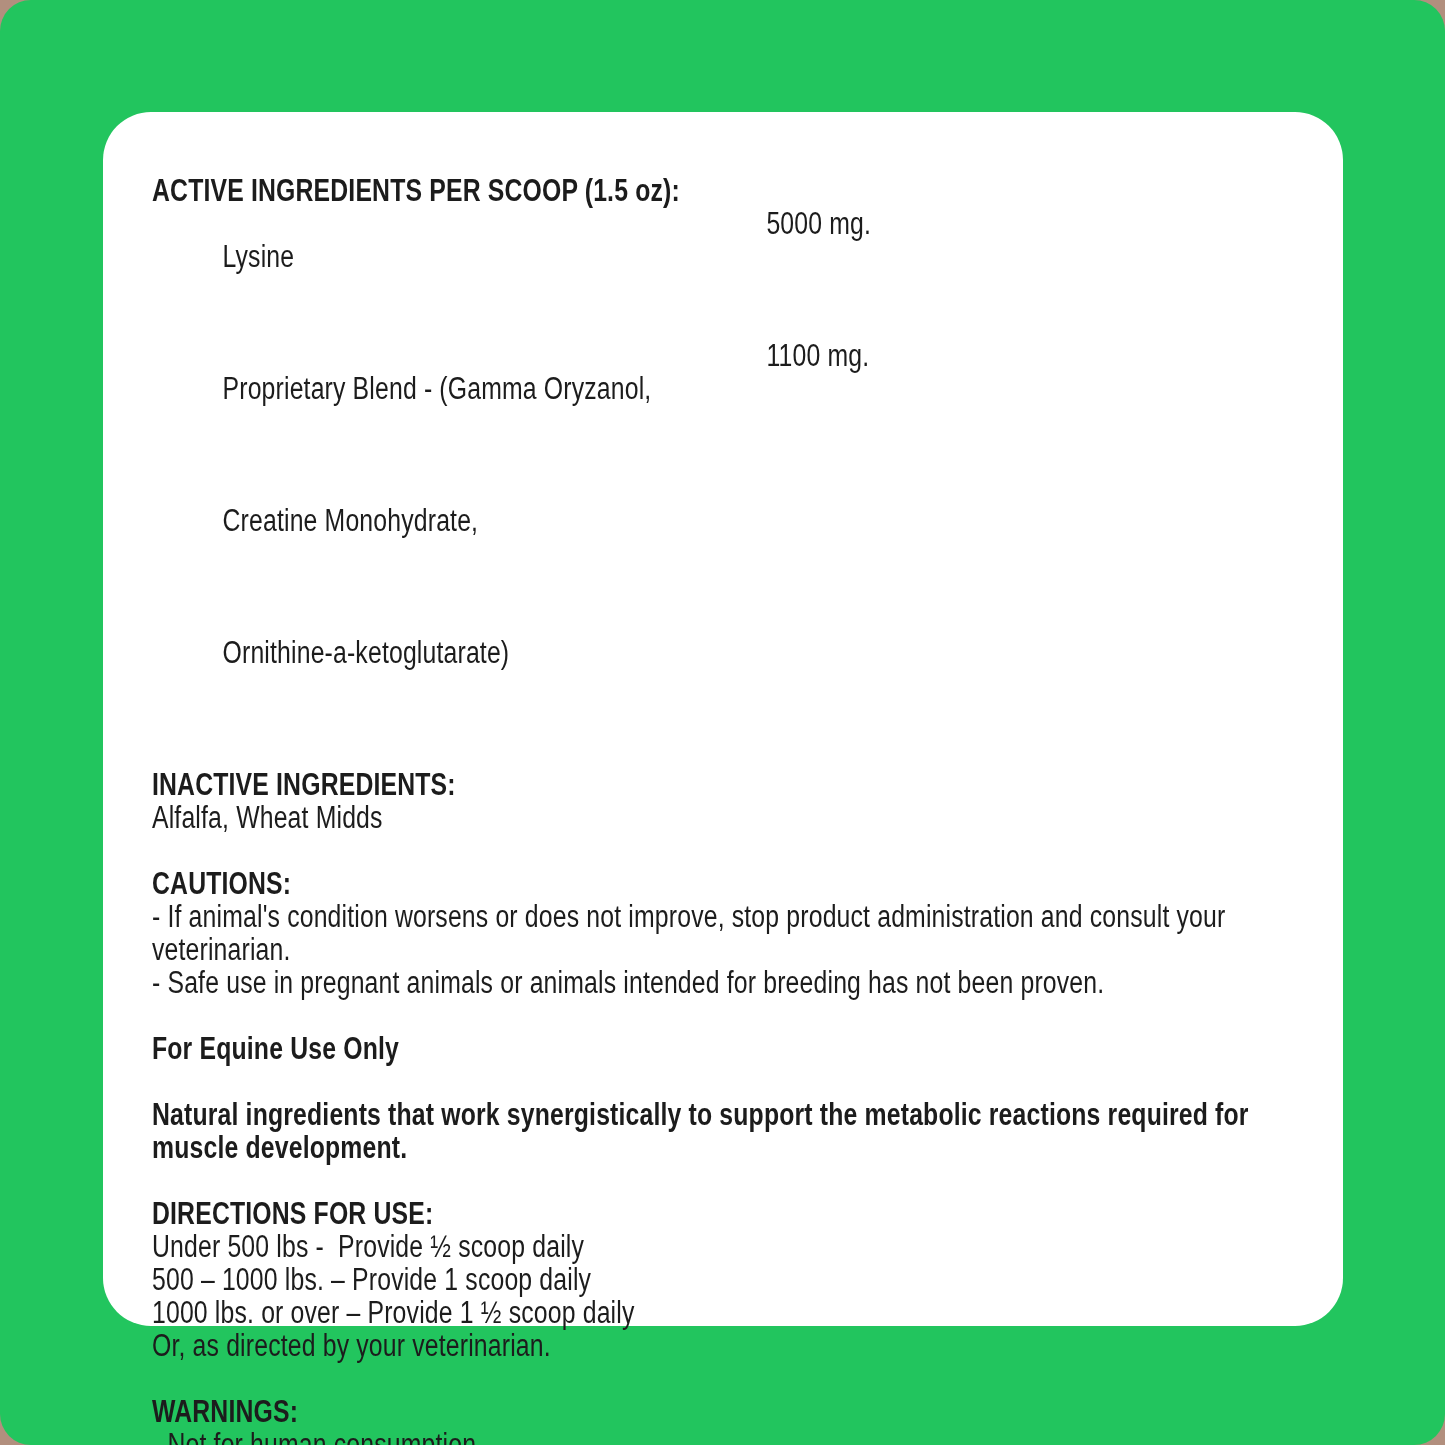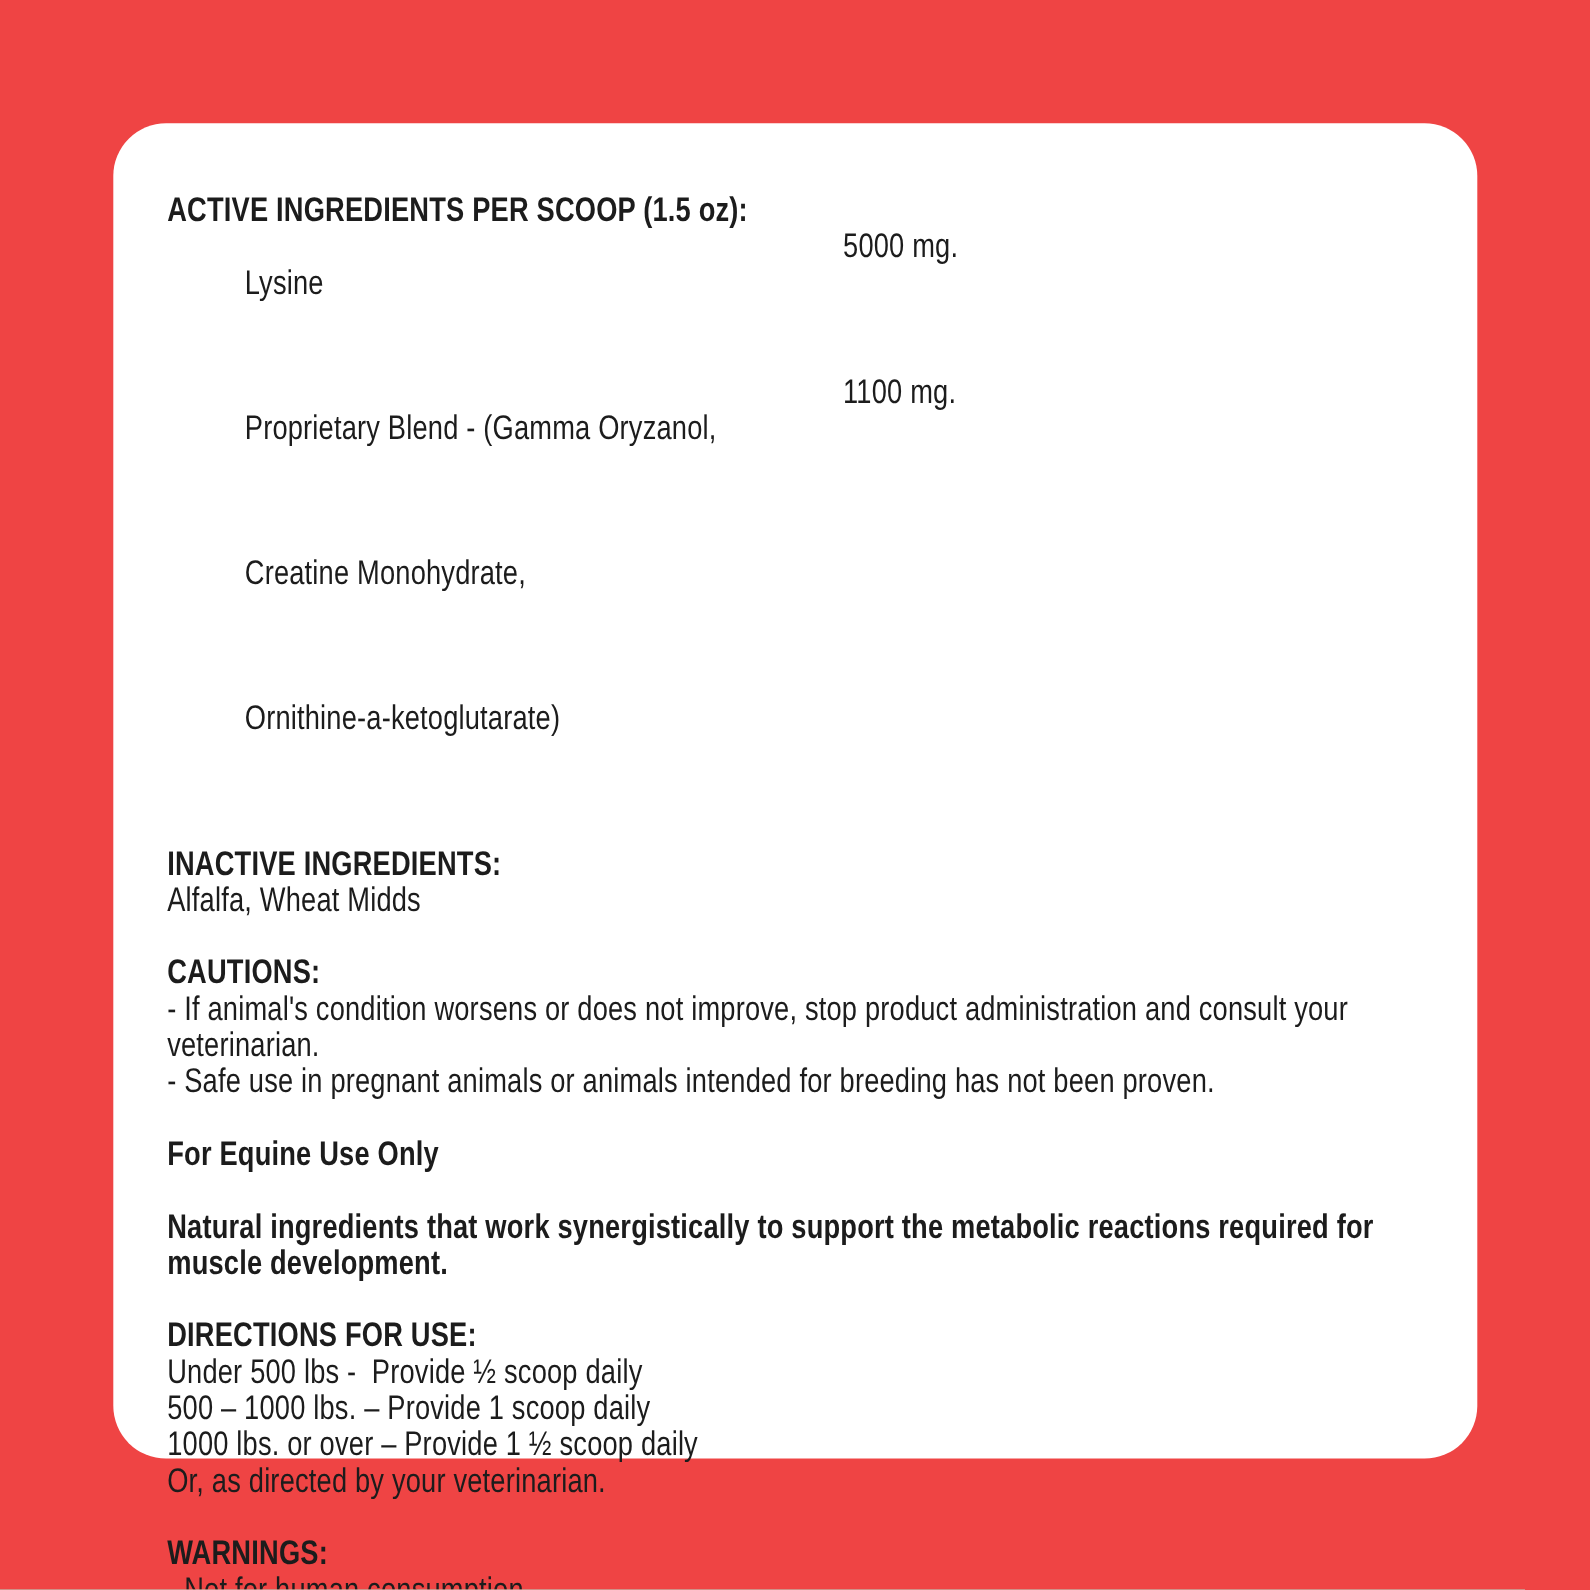--- a/index.html
+++ b/index.html
@@ -7,22 +7,23 @@
     padding: 0;
     width: 1445px;
     height: 1445px;
     background: #b28f7e;
     font-family: "Liberation Sans", sans-serif;
   }
   .page {
     position: relative;
     width: 1445px;
     height: 1445px;
-    background: #ef4444;
+    background: #22c55e;
     overflow: hidden;
+    border-radius: 31px;
   }
   .card {
     position: absolute;
     left: 103px;
     top: 112px;
     width: 1240px;
     height: 1214px;
     background: #ffffff;
     border-radius: 48px;
   }

